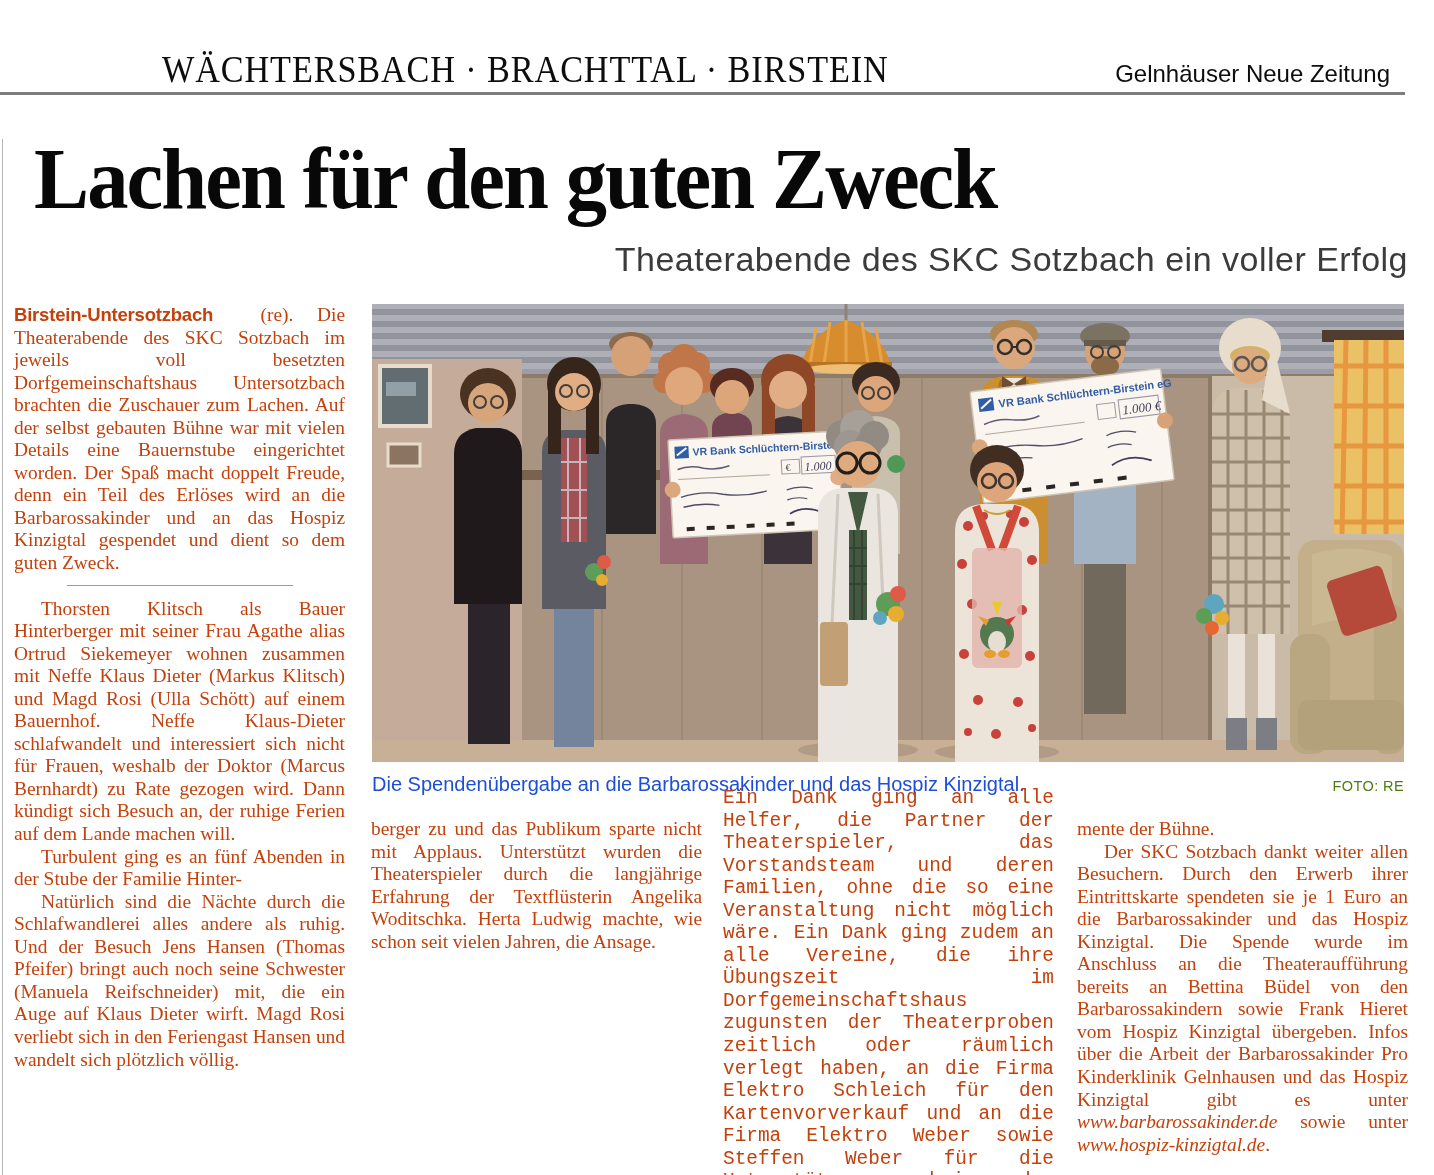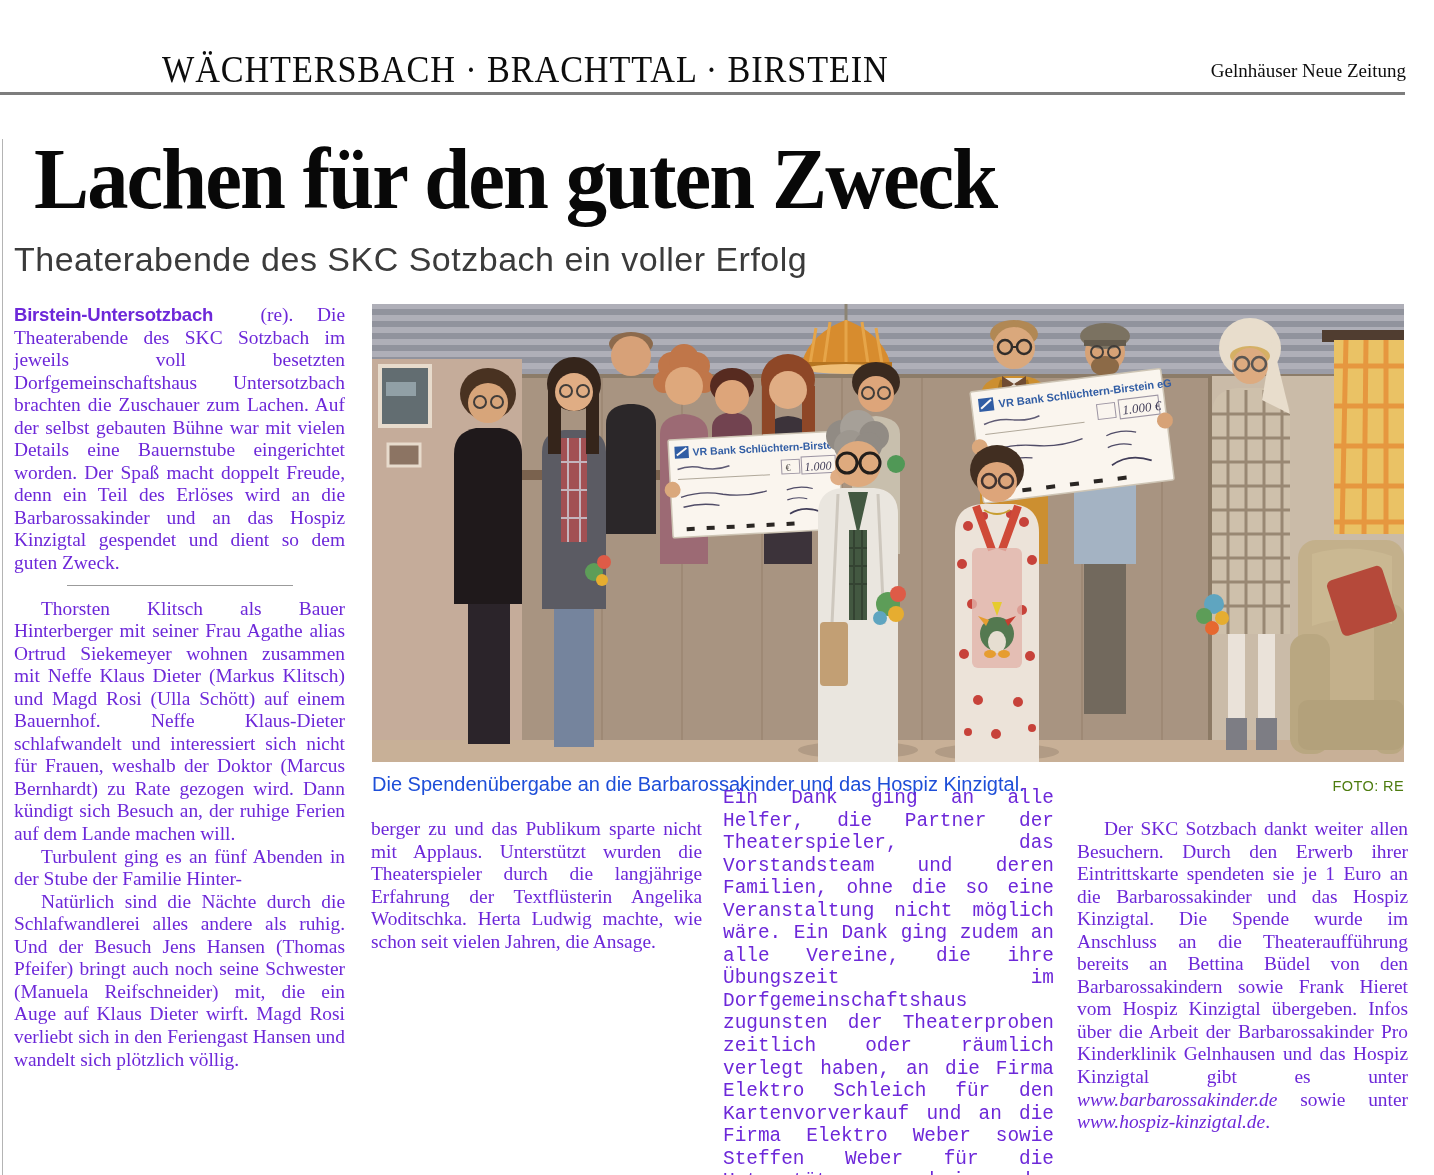--- a/index.html
+++ b/index.html
@@ -4,35 +4,35 @@
 <style>
   html,body{margin:0;padding:0;background:#ffffff;}
   body{width:1434px;height:1175px;overflow:hidden;
        font-family:"Liberation Serif",serif;-webkit-font-smoothing:antialiased;}
   #page{position:relative;width:1434px;height:1175px;background:#fff;color:#111;margin-top:27px;}
 
   
   .mast-title{position:absolute;top:20px;left:162px;font-family:"Liberation Serif",serif;
       font-size:38px;color:#0d0d0d;white-space:nowrap;transform:scaleX(0.9);transform-origin:left top;
       letter-spacing:1px;}
-  .mast-paper{position:absolute;top:33px;right:28px;font-family:Liberation Serif, serif;
-      font-size:19px;color:#0d0d0d;white-space:nowrap;}
+  .mast-paper{position:absolute;top:33px;right:44px;font-family:Liberation Sans, sans-serif;
+      font-size:24px;color:#0d0d0d;white-space:nowrap;}
   .mast-rule{position:absolute;top:65px;left:0;width:1405px;height:3px;background:#7d7d7d;}
   .left-rule{position:absolute;top:112px;left:2px;width:1px;height:1050px;background:#b4b4b4;}
 
   
   .head-wrap{position:absolute;left:14px;top:104px;width:1394px;text-align:left;}
   .headline{font-family:"Liberation Serif",serif;font-weight:bold;font-size:86px;line-height:1.12;
       color:#080808;letter-spacing:-2px;display:inline-block;transform:scaleX(0.96);transform-origin:center;}
-  .subheadline{position:absolute;left:14px;top:213px;width:1394px;text-align:left;
+  .subheadline{position:absolute;left:14px;top:213px;width:1394px;text-align:right;
       font-family:"Liberation Sans",sans-serif;font-size:34px;color:#3b3b3b;letter-spacing:0.5px;}
 
   
   .col{position:absolute;width:331px;font-family:"Liberation Serif",serif;
-      font-size:19.4px;line-height:22.55px;text-align:justify;color:#6d28d9;}
+      font-size:19.4px;line-height:22.55px;text-align:justify;color:#c2410c;}
   .col p{margin:0;}
   .col p.indent{text-indent:27px;}
   .lead-in{font-family:"Liberation Sans",sans-serif;font-weight:bold;font-size:18.5px;
       letter-spacing:-0.2px;}
   .divider{width:226px;height:1px;background:#9b9b9b;margin:10px auto 12px auto;}
   .ital{font-style:italic;}
   #col1{left:14px;top:277px;}
   #col2{left:371px;top:791px;}
   #col3{left:723px;top:760px;font-family:Liberation Mono, monospace;}
   #col4{left:1077px;top:791px;}
@@ -394,16 +394,17 @@
 
   <div class="col" id="col2">
     <p>berger zu und das Publikum sparte nicht mit Applaus. Unterstützt wurden die Theaterspieler durch die langjährige Erfahrung der Textflüsterin Angelika Woditschka. Herta Ludwig machte, wie schon seit vielen Jahren, die Ansage.</p>
   </div>
 
   <div class="col" id="col3">
     <p>Ein Dank ging an alle Helfer, die Partner der Theaterspieler, das Vorstandsteam und deren Familien, ohne die so eine Veranstaltung nicht möglich wäre. Ein Dank ging zudem an alle Vereine, die ihre Übungszeit im Dorfgemeinschaftshaus zugunsten der Theaterproben zeitlich oder räumlich verlegt haben, an die Firma Elektro Schleich für den Kartenvorverkauf und an die Firma Elektro Weber sowie Steffen Weber für die Unterstützung bei der Technik, an Ellen Boss für Fotoaufnahmen und die Schreinerei Seebeck für die neuen Deckenele-</p>
   </div>
 
   <div class="col" id="col4">
+    <p>mente der Bühne.</p>
     <p class="indent"><span>Der SKC Sotzbach dankt weiter allen Besuchern. Durch den Erwerb ihrer Eintrittskarte spendeten sie je 1 Euro an die Barbarossakinder und das Hospiz Kinzigtal. Die Spende wurde im Anschluss an die Theateraufführung bereits an Bettina Büdel von den Barbarossakindern sowie Frank Hieret vom Hospiz Kinzigtal übergeben. Infos über die Arbeit der Barbarossakinder Pro Kinderklinik Gelnhausen und das Hospiz Kinzigtal gibt es unter </span><span class="ital">www.barbarossakinder.de</span><span> sowie unter </span><span class="ital">www.hospiz-kinzigtal.de</span><span>.</span></p>
   </div>
 
 </div>
 
 </body></html>

